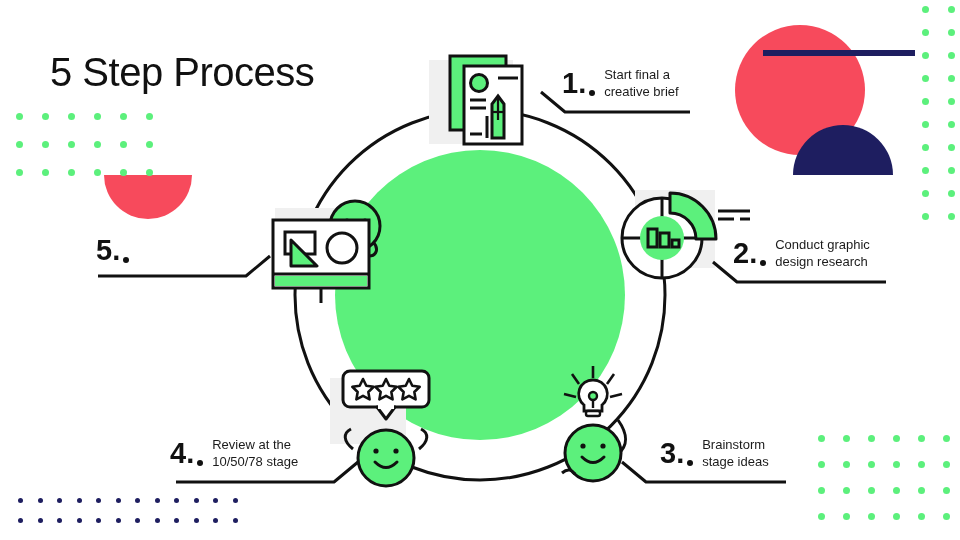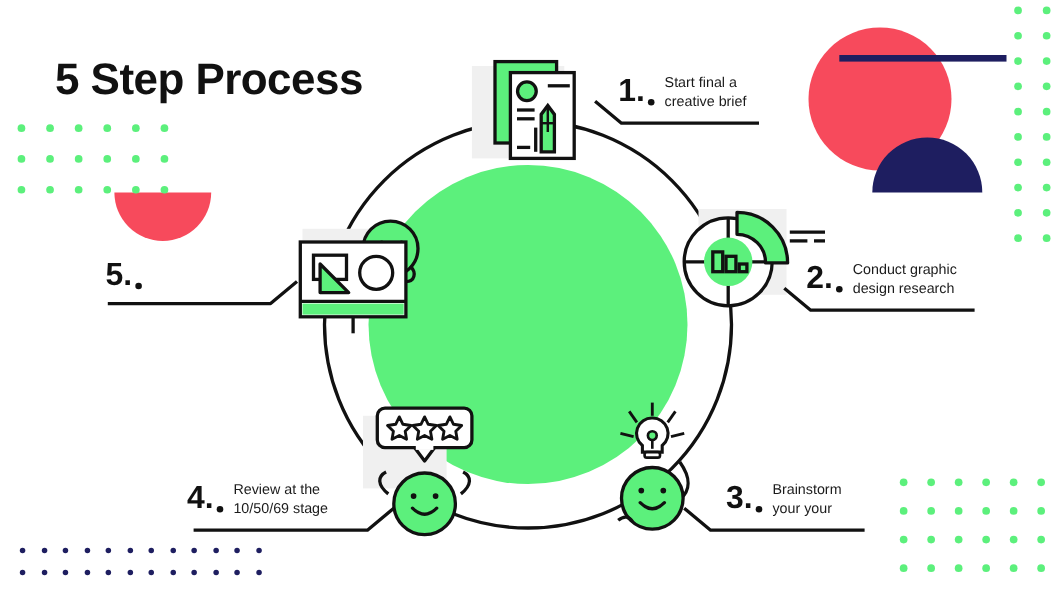--- a/index.html
+++ b/index.html
@@ -8,21 +8,21 @@
     font-family: "Liberation Sans", sans-serif;
     background:#ffffff;
     overflow:hidden;
     position:relative;
   }
   #stage { position:absolute; inset:0; width:960px; height:540px; }
 
   
   .page-title {
     position:absolute; left:50px; top:50px;
-    font-size:40px; font-weight:bold; letter-spacing:-0.5px;
+    font-size:40px; font-weight:normal; letter-spacing:-0.5px;
     color:#111111; white-space:nowrap;
   }
 
   
   .dotgrid { position:absolute; display:grid; }
   .dotgrid i { display:block; border-radius:50%; }
 
   
   .shape { position:absolute; }
   .circle-coral { border-radius:50%; }
@@ -302,32 +302,32 @@
     </div>
   </div>
 
   <div class="step" style="left:660px; top:436px;">
     <div class="step-row">
       <div class="step-num">
         <span>3.</span>
       <span class="dot"></span>
         </div>
       <div class="step-text">Brainstorm
-your your</div>
+stage ideas</div>
     </div>
   </div>
 
   <div class="step" style="left:170px; top:436px;">
     <div class="step-row">
       <div class="step-num">
         <span>4.</span>
       <span class="dot"></span>
         </div>
       <div class="step-text">Review at the
-10/50/69 stage</div>
+10/50/78 stage</div>
     </div>
   </div>
 
   <div class="step" style="left:96px; top:236px;">
     <div class="step-row">
       <div class="step-num">
         <span>5.</span>
       <span class="dot"></span>
         </div>
     </div>

